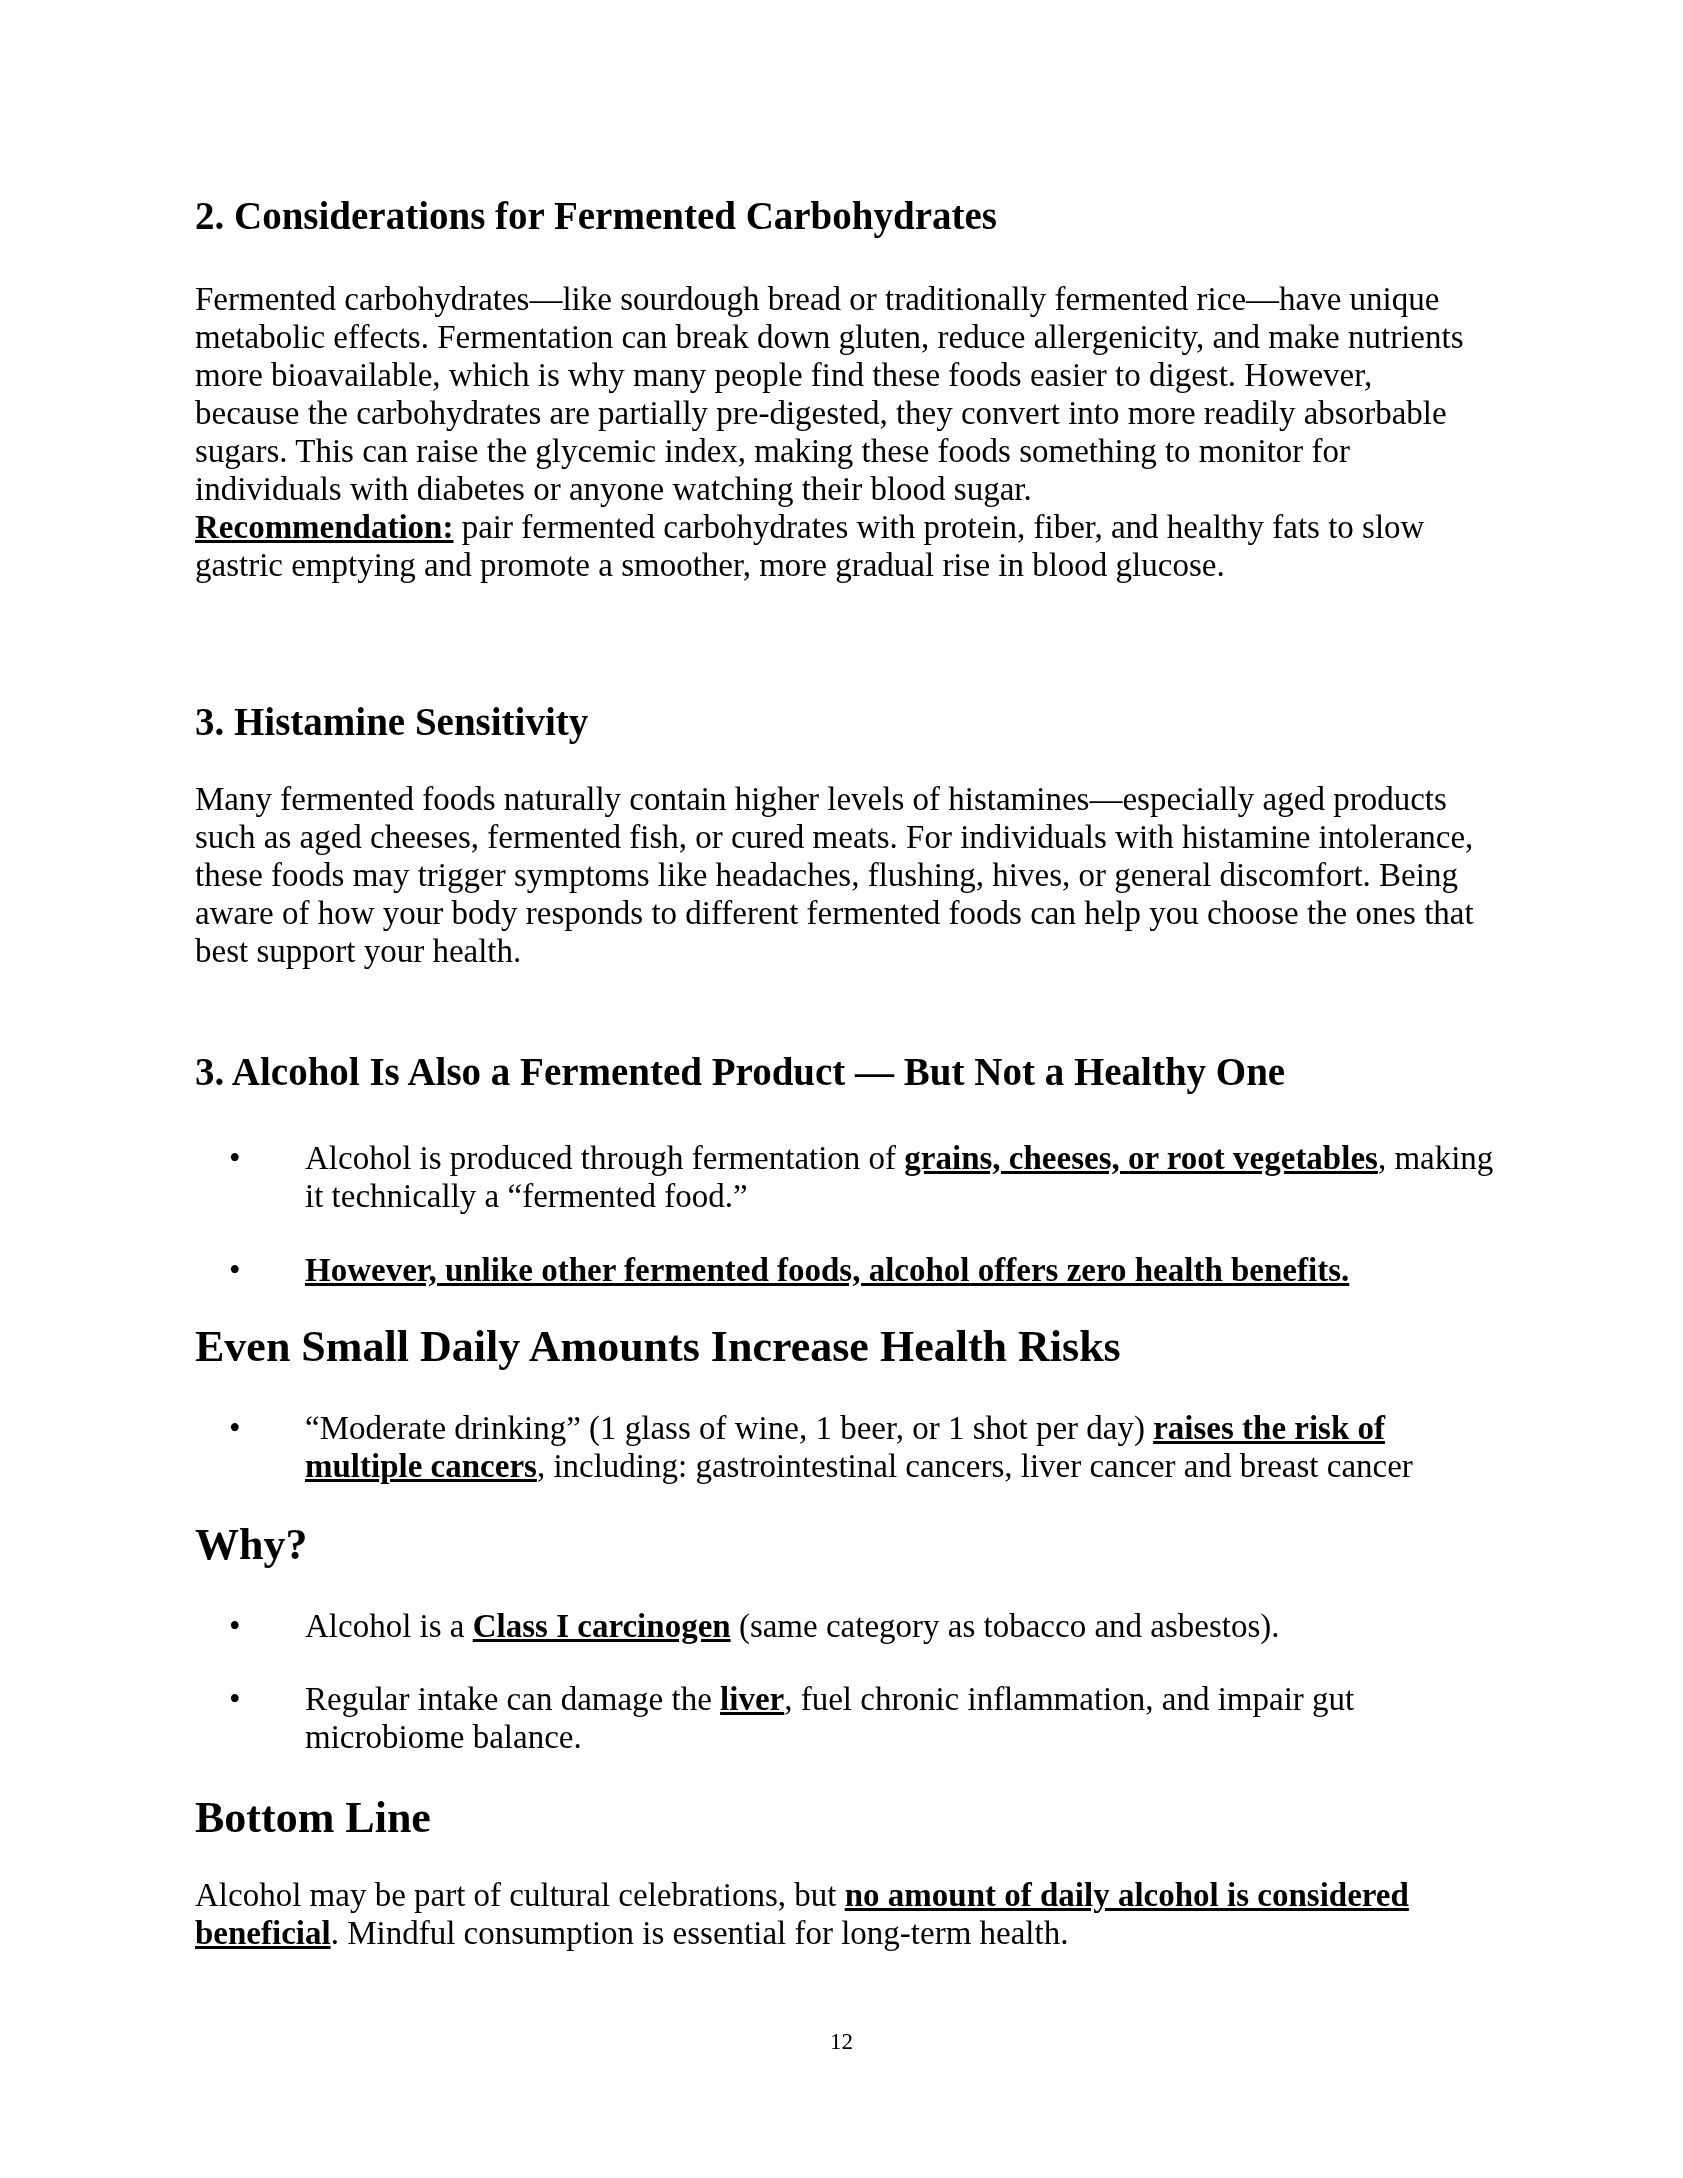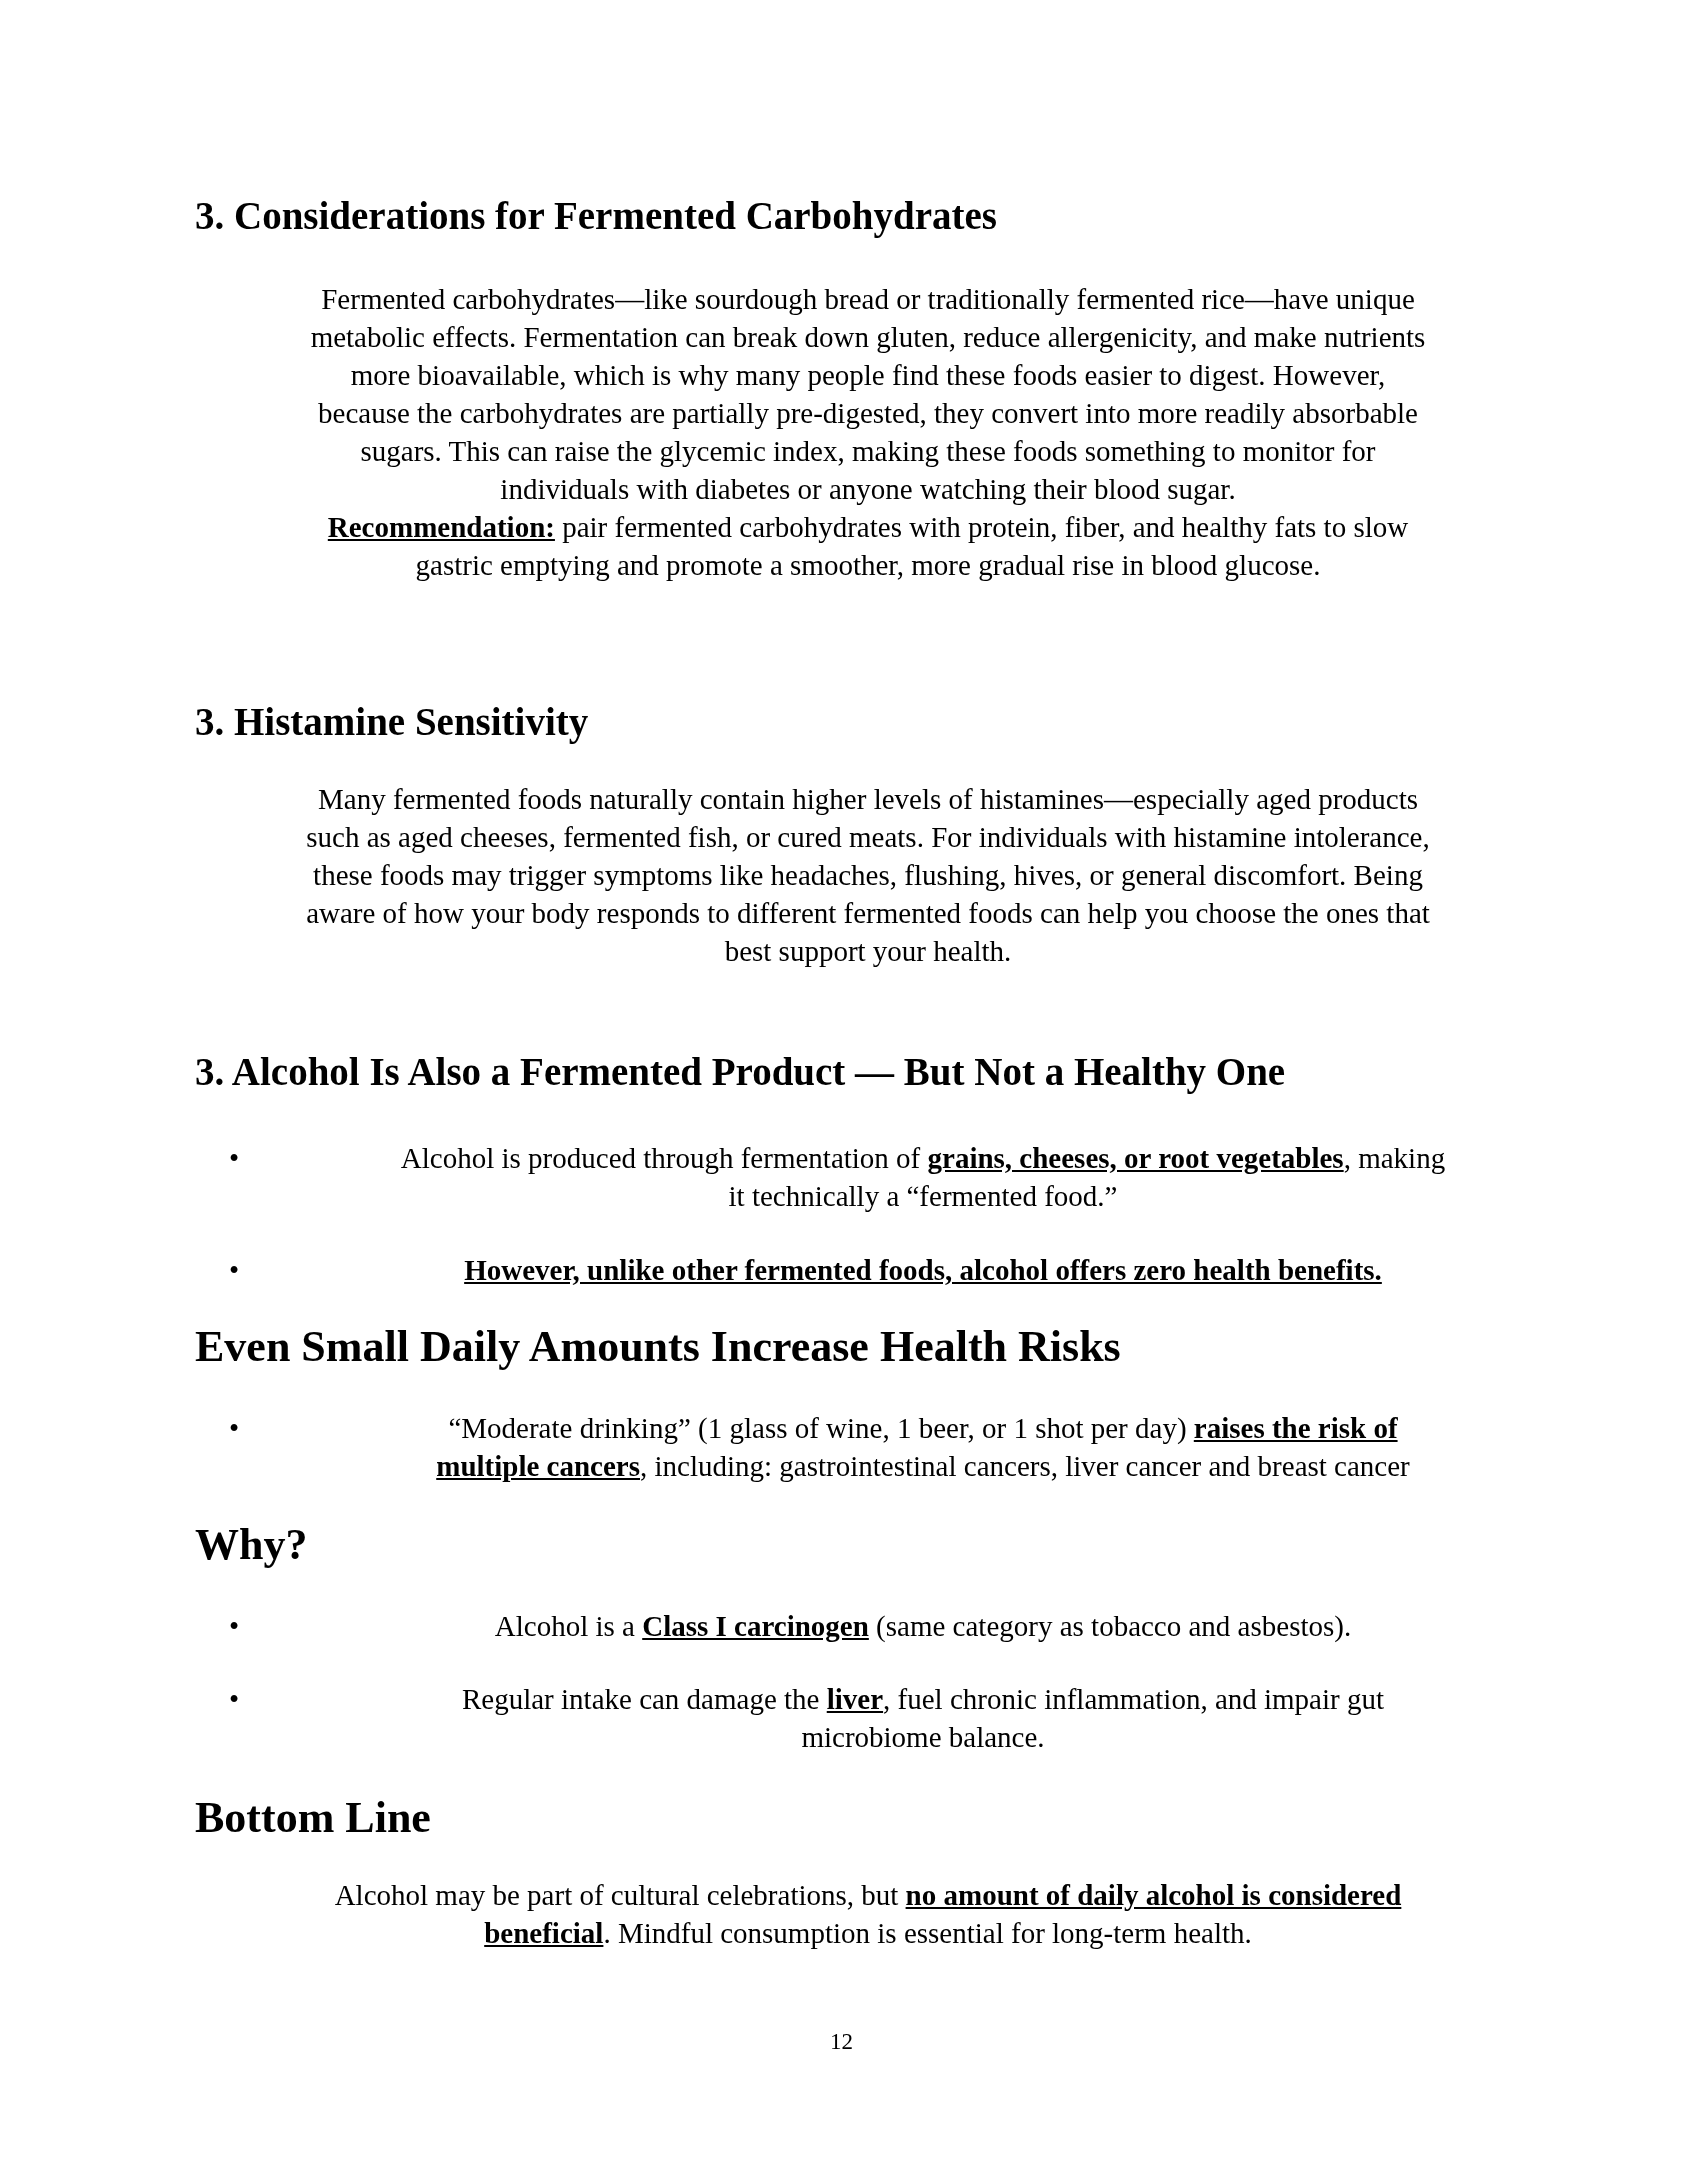--- a/index.html
+++ b/index.html
@@ -20,24 +20,23 @@
     font-size: 39px; line-height: 45px;
     font-weight: bold; margin: 0;
     white-space: pre-line;
   }
   .h2 {
     font-size: 44px; line-height: 50px;
     font-weight: bold; margin: 0;
     white-space: pre-line;
   }
   .body, li {
-    font-size: 29px; line-height: 38px;
+    font-size: 33px; line-height: 38px;
     margin: 0;
     white-space: pre-line;
-    text-align: center;
   }
   ul { list-style: none; margin: 0; padding: 0; }
   li { position: relative; padding-left: 110px; }
   li::before {
     content: "\2022";
     position: absolute; left: 34px; top: 0;
     white-space: normal;
   }
   .mt-para   { margin-top: 42px; }
   .mt-para2  { margin-top: 36px; }
@@ -59,21 +58,21 @@
     text-align: center;
     font-size: 23px; line-height: 38px;
   }
   strong { font-weight: bold; text-decoration: underline; }
 </style>
 </head>
 <body>
 
 <div class="doc">
 
-  <h3 class="h3">3. Considerations for Fermented Carbohydrates</h3>
+  <h3 class="h3">2. Considerations for Fermented Carbohydrates</h3>
 
   <p class="body mt-para"><span>Fermented carbohydrates—like sourdough bread or traditionally fermented rice—have unique
 metabolic effects. Fermentation can break down gluten, reduce allergenicity, and make nutrients
 more bioavailable, which is why many people find these foods easier to digest. However,
 because the carbohydrates are partially pre-digested, they convert into more readily absorbable
 sugars. This can raise the glycemic index, making these foods something to monitor for
 individuals with diabetes or anyone watching their blood sugar.</span></p>
 
   <p class="body"><strong>Recommendation:</strong><span> pair fermented carbohydrates with protein, fiber, and healthy fats to slow
 gastric emptying and promote a smoother, more gradual rise in blood glucose.</span></p>

